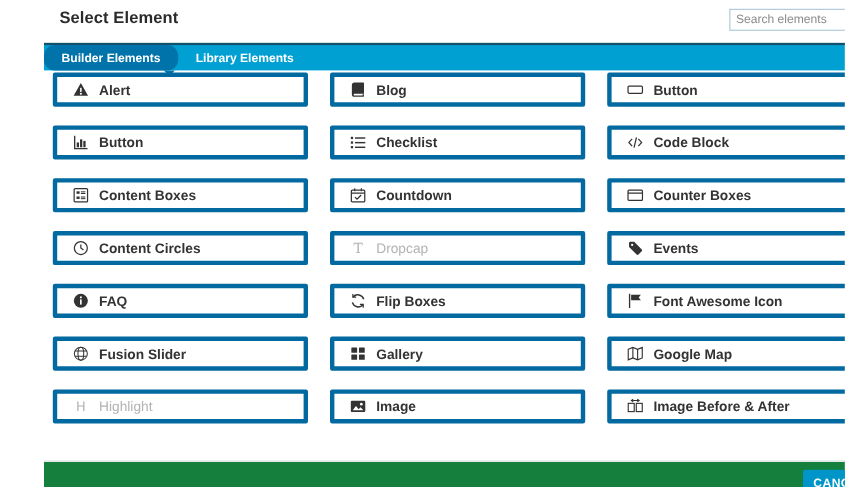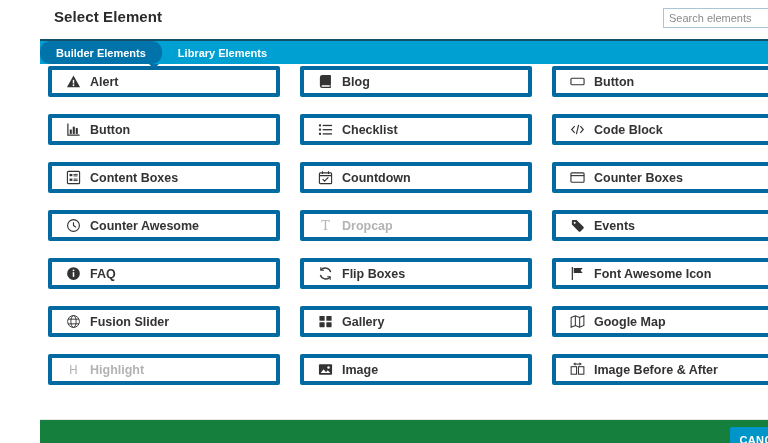--- a/index.html
+++ b/index.html
@@ -34,21 +34,21 @@
     column-gap:20px;row-gap:17px;}
   .card{height:31px;background:#fff;border:4px solid #0369a1;border-radius:2px;
     display:flex;align-items:center;padding-left:14px;cursor:pointer;
     color:var(--c-label);}
   .card .icon{width:15px;height:15px;margin-right:9px;display:inline-flex;
     flex:0 0 15px;}
   .card .icon svg{width:15px;height:15px;}
   .card .label{font-size:12.5px;font-weight:bold;color:var(--c-label);
     white-space:nowrap;}
   .card.disabled{cursor:default;color:var(--c-disabled);}
-  .card.disabled .label{color:var(--c-disabled);font-weight:bold;}
+  .card.disabled .label{color:var(--c-disabled);font-weight:normal;}
 
   .scroll-track{position:absolute;right:2px;top:66px;width:10px;height:338px;
     background:#fafafa;}
   .scroll-thumb{position:absolute;right:4px;top:67px;width:8px;height:333px;
     background:#d2d2d2;border-radius:4px;}
 
   .footer{position:absolute;left:0;bottom:0;width:768px;height:24px;
     background:#15803d;border-top:1px solid #e8e8e8;}
   .cancel-button{position:absolute;right:11px;top:7px;width:67px;height:26px;
     background:var(--c-accent);color:#fff;border:none;border-radius:2px;
@@ -163,21 +163,21 @@
         </span>
         <span class="label">Counter Boxes</span>
       </div>
       <div class="card">
         <span class="icon">
           <svg viewBox="0 0 16 16">
             <circle cx="8" cy="8" r="6.3" fill="none" stroke="currentColor" stroke-width="1.2"></circle>
             <path d="M8 4.5V8l2.6 1.8" fill="none" stroke="currentColor" stroke-width="1.2"></path>
           </svg>
         </span>
-        <span class="label">Counter Awesome</span>
+        <span class="label">Content Circles</span>
       </div>
       <div class="card disabled">
         <span class="icon">
           <svg viewBox="0 0 16 16">
             <text x="8" y="12.6" text-anchor="middle" font-family="DejaVu Serif,serif" font-size="13.5" fill="currentColor">T</text>
           </svg>
         </span>
         <span class="label">Dropcap</span>
       </div>
       <div class="card">

